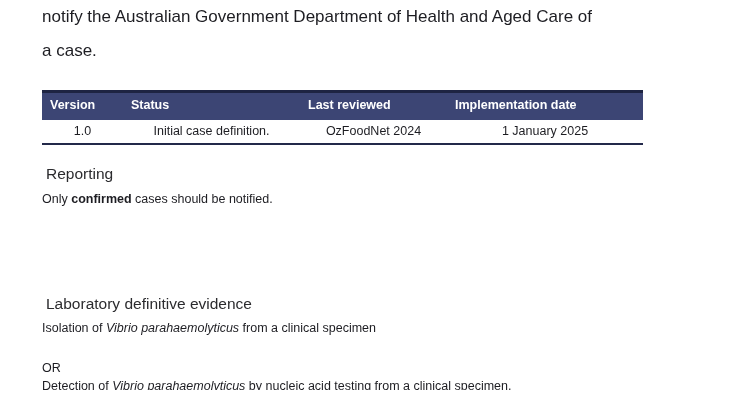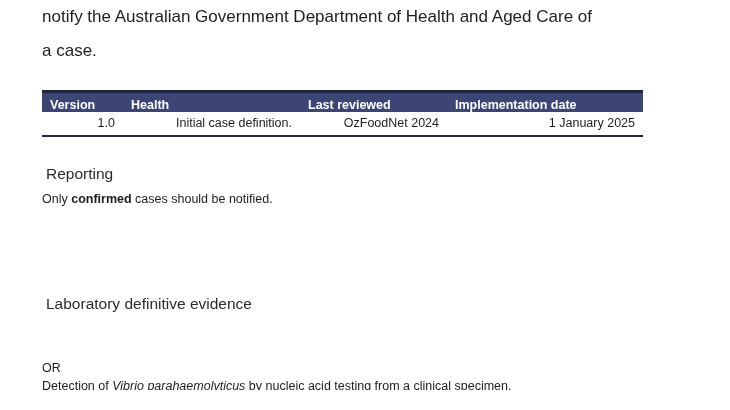--- a/index.html
+++ b/index.html
@@ -36,27 +36,27 @@
     table-layout: fixed;
     font-size: 12.5px;
   }
   table.version-table col.c1 { width: 81px; }
   table.version-table col.c2 { width: 177px; }
   table.version-table col.c3 { width: 147px; }
   table.version-table col.c4 { width: 196px; }
   table.version-table th {
     text-align: left;
     font-weight: 700;
-    padding: 5px 8px 0 8px;
+    padding: 5px 8px 8px 8px;
     height: 14px;
     white-space: nowrap;
     overflow: hidden;
   }
   table.version-table td {
-    text-align: right;
+    text-align: center;
     padding: 4px 8px 5px 8px;
     height: 13px;
     color: #1d1d22;
     background: #ffffff;
     white-space: nowrap;
     overflow: hidden;
   }
   table.version-table tbody tr {
     border-bottom: 2px solid #23294a;
   }
@@ -101,36 +101,37 @@
   <table class="version-table">
     <colgroup>
       <col class="c1">
         <col class="c2">
         <col class="c3">
         <col class="c4">
     </colgroup>
     <thead>
       <tr style="background: rgb(60, 69, 116); color: rgb(255, 255, 255); border-top: 3px solid rgb(30, 36, 66);">
         <th>Version</th>
-        <th>Health</th>
+        <th>Status</th>
         <th>Last reviewed</th>
         <th>Implementation date</th>
       </tr>
     </thead>
     <tbody>
       <tr style="border-bottom: 2px solid rgb(35, 41, 74);">
         <td>1.0</td>
         <td>Initial case definition.</td>
         <td>OzFoodNet 2024</td>
         <td>1 January 2025</td>
       </tr>
     </tbody>
   </table>
 
   <h2 class="section-heading t-reporting-h">Reporting</h2>
   <p class="body-text t-reporting-p"><span class="">Only </span><span class="seg-bold">confirmed</span><span class=""> cases should be notified.</span></p>
 
 
   <h2 class="section-heading t-lab-h">Laboratory definitive evidence</h2>
+  <p class="body-text t-lab-p1"><span class="">Isolation of </span><span class="seg-italic">Vibrio parahaemolyticus</span><span class=""> from a clinical specimen</span></p>
   <p class="body-text t-lab-or">OR</p>
   <p class="body-text t-lab-p2"><span class="">Detection of </span><span class="seg-italic">Vibrio parahaemolyticus</span><span class=""> by nucleic acid testing from a clinical specimen.</span></p>
 
 </div>
 
 </body></html>

